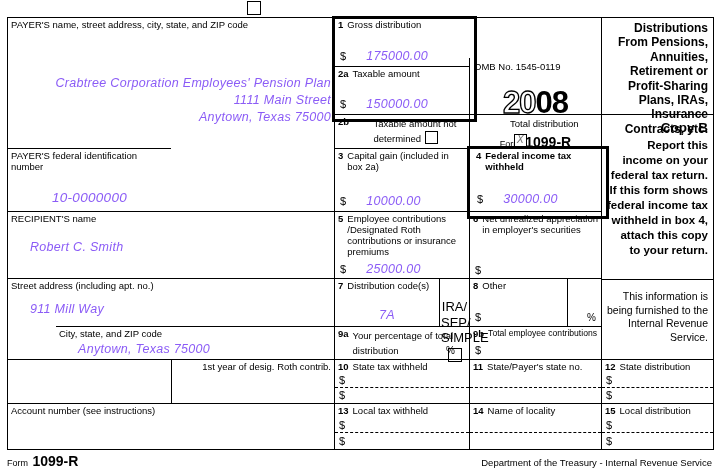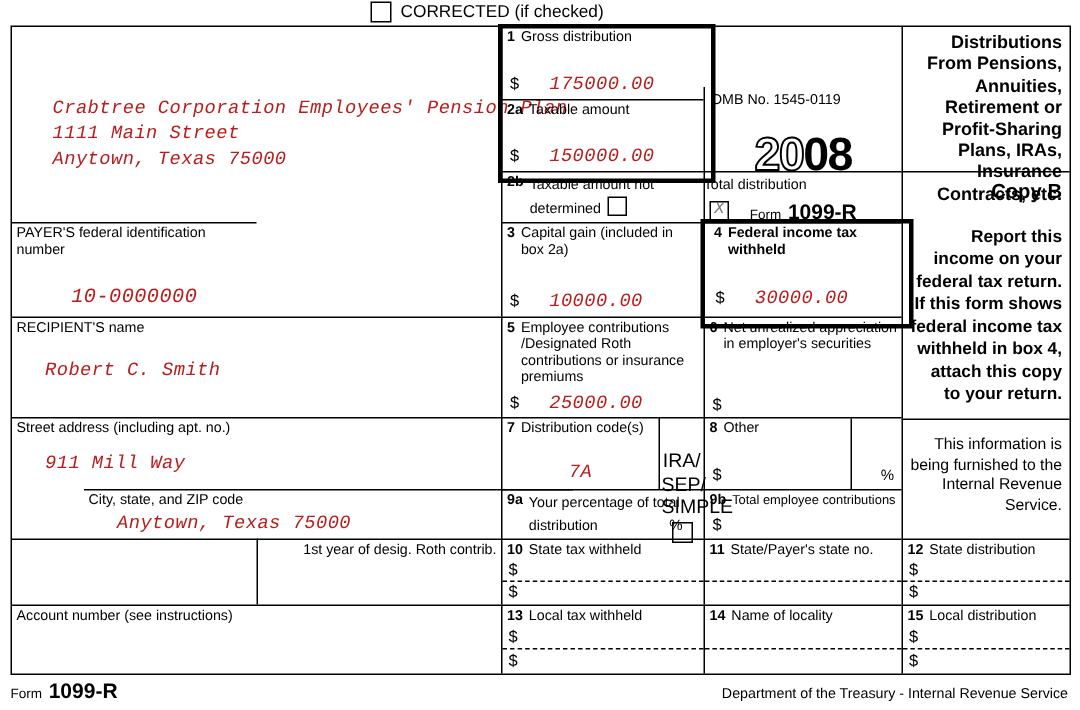--- a/index.html
+++ b/index.html
@@ -6,36 +6,36 @@
   #page{position:relative;width:720px;height:473px;background:#fff;color:#000;
         font-family:"Liberation Sans",sans-serif;overflow:hidden;}
   .form{position:absolute;left:7px;top:17px;width:705px;height:431px;border:1px solid #000;box-sizing:content-box;}
   .cell{position:absolute;box-sizing:border-box;border-left:1px solid #000;border-top:1px solid #000;padding:2px 3px;}
   .nl{border-left:none}.nt{border-top:none}
   .bl{display:flex;gap:4px;font-size:9.5px;line-height:1.15;}
   .num{font-weight:bold;flex:none;}
   .lt{flex:1;}
   .bold .lt{font-weight:bold;}
   .sm{font-size:8.6px;}
-  .hand{font-family:Liberation Mono, monospace;font-style:italic;color:#b91c1c;font-size:12.5px;
-        letter-spacing:.3px;white-space:nowrap;}
+  .hand{font-family:Liberation Sans, sans-serif;font-style:italic;color:#8b5cf6;font-size:12.5px;
+        letter-spacing:.3px;white-space:nowrap;text-align:right;}
   .dollar{font-size:11px;}
   .vrow{position:absolute;bottom:3px;left:5px;right:3px;display:flex;align-items:baseline;}
   .vrow .hand{margin-left:20px;}
   .cb{display:inline-block;width:11px;height:11px;border:1px solid #000;vertical-align:-2px;
       text-align:center;line-height:10px;margin-left:4px;background:#fff;}
   .xmark{font-family:"DejaVu Sans",sans-serif;font-style:italic;color:#777;font-size:10px;}
   .statebox{padding:0;display:flex;flex-direction:column;}
   .statebox .bl{padding:2px 3px 0 3px;flex:none;}
   .srow1{flex:1;border-bottom:1px dashed #000;display:flex;align-items:flex-end;padding:0 0 1px 4px;}
   .srow2{flex:1;display:flex;align-items:flex-end;padding:0 0 2px 4px;}
   .rtxt{text-align:right;}
   .titleblk{font-weight:bold;font-size:12px;line-height:1.2;padding:3px 5px;}
   .cbh{font-size:13.5px;font-weight:bold;}
-  .cbb{font-size:11.5px;font-weight:bold;line-height:1.3;margin-top:16px;}
+  .cbb{font-size:11.5px;font-weight:bold;line-height:1.3;margin-top:3px;}
   .furn{font-size:10.5px;line-height:1.3;padding:10px 5px;}
   .ombcell{display:flex;flex-direction:column;justify-content:space-between;text-align:center;padding:3px 4px;}
   .omblabel{font-size:9.5px;text-align:left;}
   .year{font-size:31px;letter-spacing:-1px;font-weight:bold;}
   .y20{color:#fff;-webkit-text-stroke:1.3px #000;text-shadow:0 0 1px #000;}
   .formword{font-size:9px;}
   .formnum{font-size:14px;font-weight:bold;}
   .thick{position:absolute;border:3px solid #000;pointer-events:none;z-index:4;background:transparent;}
   .addr{padding-left:24px;margin-top:44px;}
   .addr .hand{display:block;line-height:17px;}
@@ -50,26 +50,28 @@
   .pct-br2{position:absolute;right:5px;bottom:3px;font-size:10px;}
   .vdiv{position:absolute;top:0;bottom:0;border-left:1px solid #000;}
 </style>
 </head>
 <body>
 
 <div id="page">
 
   <div class="hdr">
     <span class="cb"></span>
-    <span>CORRECTED (if checked)</span>
   </div>
 
   <div class="form">
 
     <div class="cell nl nt" style="left:0;top:0;width:326px;height:130px;">
+      <div class="bl">
+          <span class="lt">PAYER'S name, street address, city, state, and ZIP code</span>
+        </div>
       <div class="addr">
         <span class="hand">Crabtree Corporation Employees' Pension Plan</span>
         <span class="hand">1111 Main Street</span>
         <span class="hand">Anytown, Texas 75000</span>
       </div>
     </div>
 
     <div class="cell nl" style="left:0;top:130px;width:163px;height:63px;">
       <div class="bl">
           <span class="lt">PAYER'S federal identification number</span>
@@ -136,21 +138,21 @@
 
     <div class="cell ombcell nt" style="left:461px;top:0;width:132px;height:96px;margin-top:40px;">
       <div class="omblabel">OMB No. 1545-0119</div>
       <div class="year"><span class="y20">20</span><span>08</span></div>
       <div><span class="formword">Form</span> <span class="formnum">1099-R</span></div>
     </div>
 
     <div class="thick" style="left:324px;top:-2px;width:139px;height:100px;"></div>
 
     <div class="cell" style="left:326px;top:96px;width:267px;height:34px;">
-      <div class="bl" style="padding-right:10px;">
+      <div class="bl" style="justify-content:space-between;padding-right:10px;">
         <span class="num">2b</span>
         <span style="width:112px;line-height:1.5;"><span>Taxable amount not determined</span><span class="cb"></span></span>
         <span style="width:78px;line-height:1.5;"><span>Total distribution</span><span class="cb"><span class="xmark">X</span></span></span>
       </div>
     </div>
 
     <div class="cell" style="left:326px;top:130px;width:135px;height:63px;">
       <div class="bl">
           <span class="num">3</span>
           <span class="lt">Capital gain (included in box 2a)</span>

